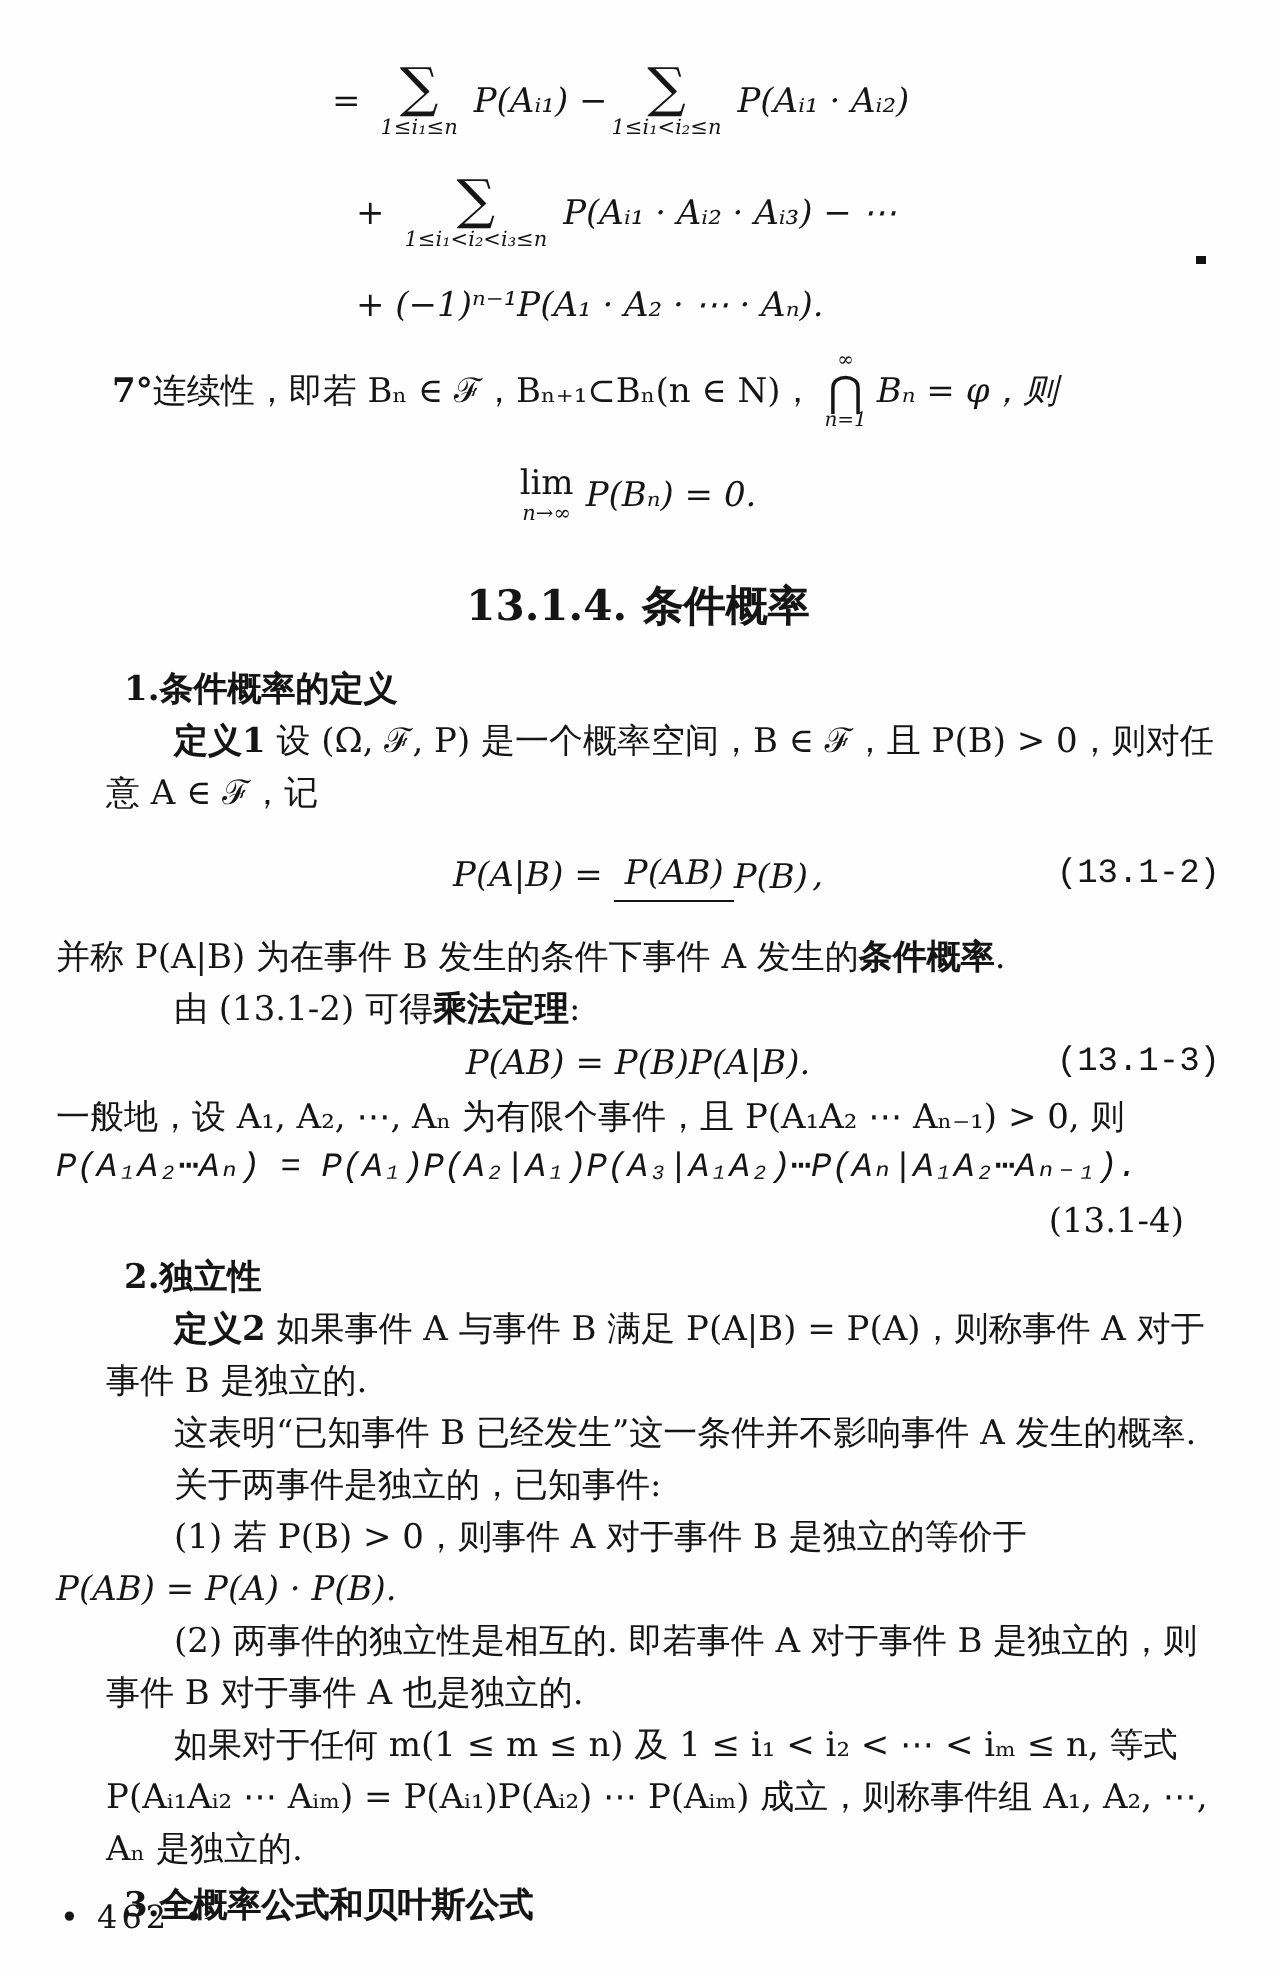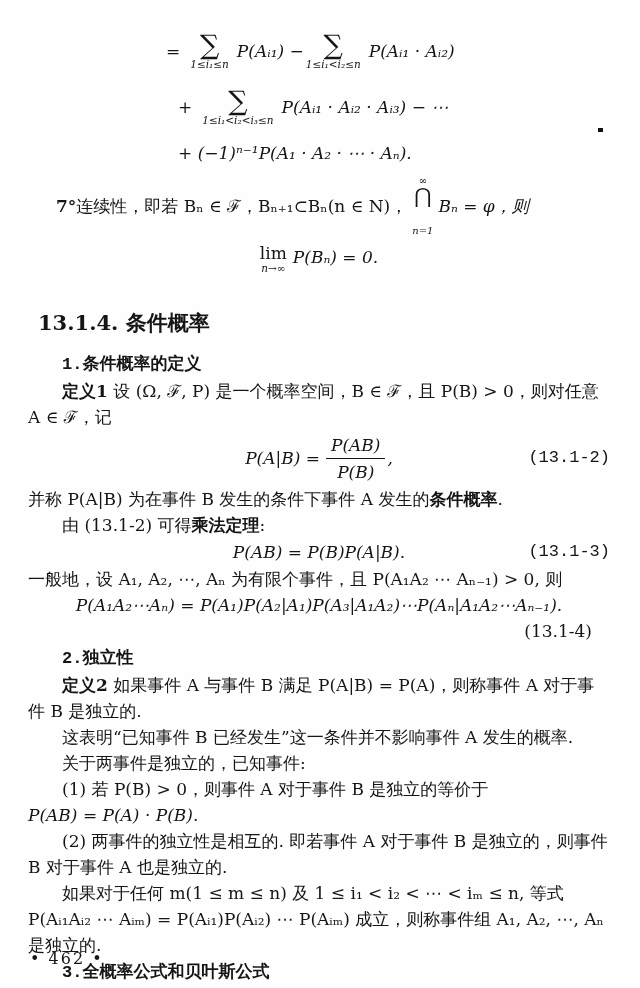--- a/index.html
+++ b/index.html
@@ -11,55 +11,55 @@
     font-family:"DejaVu Serif","Liberation Serif",serif;
     font-size:17px;
     line-height:26px;
     overflow:hidden;
     box-sizing:border-box;
     padding:24px 30px 0 28px;
   }
   .math{font-style:italic;}
   .b{font-weight:bold;}
   p{margin:0;}
-  .indent{text-indent:2em;}
+  .indent{text-indent:2em;margin-left:25px;}
 
   
   .eq-line{display:flex;align-items:center;white-space:nowrap;}
   .eq-line.l1{margin-left:138px;height:54px;}
   .eq-line.l2{margin-left:150px;height:58px;}
   .eq-line.l3{margin-left:150px;height:34px;}
   .op{margin:0 8px 0 0;}
   .sum{display:inline-flex;flex-direction:column;align-items:center;margin:0 8px 0 2px;}
   .sum .sigma{font-size:27px;line-height:25px;font-style:normal;}
   .sum .limits{font-size:10.5px;line-height:12px;margin-top:1px;}
 
   .cont-line{margin-top:6px;display:flex;align-items:center;flex-wrap:nowrap;white-space:nowrap;}
   .cont-line .lead{margin-left:28px;}
   .cap-stack{display:inline-flex;flex-direction:column;align-items:center;margin:0 5px;}
   .cap-stack .cap-top{font-size:10px;line-height:10px;}
   .cap-stack .cap-sym{font-size:21px;line-height:20px;font-style:normal;}
-  .cap-stack .cap-bot{font-size:10px;line-height:10px;margin-top:20px;}
+  .cap-stack .cap-bot{font-size:10px;line-height:10px;}
 
-  .lim-line{margin-top:8px;height:48px;display:flex;align-items:flex-start;justify-content:center;}
+  .lim-line{margin-top:8px;height:48px;display:flex;align-items:center;justify-content:center;}
   .lim-stack{display:inline-flex;flex-direction:column;align-items:center;margin-right:6px;}
   .lim-stack .lim-word{font-style:normal;line-height:18px;}
   .lim-stack .lim-under{font-size:10.5px;line-height:12px;}
 
-  .sec-heading{font-size:21px;font-weight:bold;margin:16px 0 14px 10px;line-height:30px;}
-  .subhead{font-weight:bold;text-indent:2em;margin-top:2px;font-family:Liberation Mono, monospace;}
+  .sec-heading{font-size:21px;font-weight:bold;margin:16px 0 14px 0;line-height:30px;text-align:center;}
+  .subhead{font-weight:bold;text-indent:2em;margin-top:2px;}
 
   .eq-row{position:relative;text-align:center;}
   .eq-row .eq-tag{position:absolute;right:0;top:50%;transform:translateY(-50%);font-style:normal;font-family:Liberation Mono, monospace;}
   .eq-row.frac-row{height:56px;display:flex;align-items:center;justify-content:center;text-align:right;}
-  .frac{display:inline-flex;flex-direction:column;align-items:center;vertical-align:middle;margin:0 2px 0 6px;}
+  .frac{display:inline-flex;flex-direction:row;align-items:center;vertical-align:middle;margin:0 2px 0 6px;}
   .frac .num{border-bottom:1.5px solid #151515;padding:0 5px 1px;line-height:24px;}
   .frac .den{padding-top:1px;line-height:24px;}
   .eq-simple{height:28px;line-height:28px;}
-  .eq-flush{text-align:center;}
+  .eq-flush{text-align:left;font-family:Liberation Mono, monospace;}
   .tag-line{text-align:right;padding-right:18px;}
   .center-line{text-align:left;}
 
   .footer{position:absolute;left:30px;bottom:16px;font-weight:normal;font-size:16px;letter-spacing:2px;}
   .speck{position:absolute;width:5px;height:4px;background:#111;left:598px;top:128px;}
 </style>
 </head>
 <body>
 
 <div class="page">

